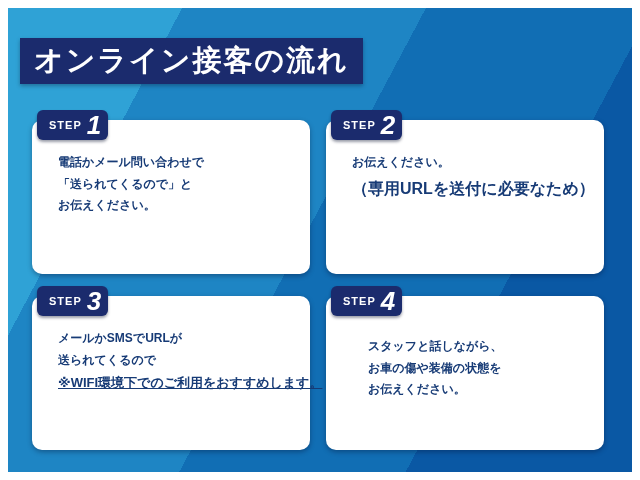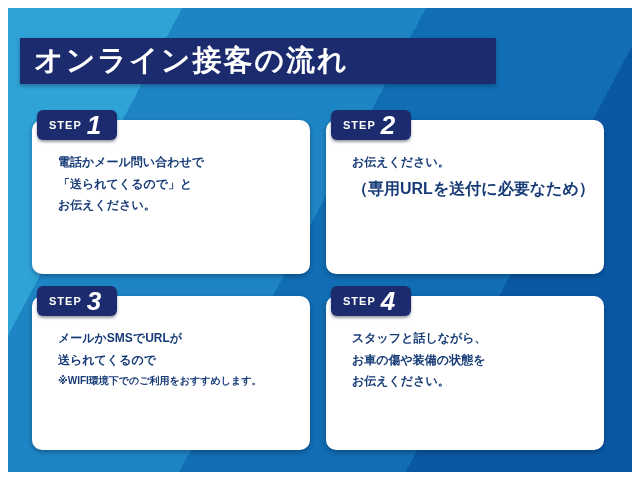--- a/index.html
+++ b/index.html
@@ -14,59 +14,59 @@
   }
   .bg{
     position:relative;width:624px;height:464px;overflow:hidden;
     background:linear-gradient(118deg,
       #2fa2d6 0%, #2fa2d6 20%,
       #1e85c4 20%, #1e85c4 48%,
       #116eb4 48%, #116eb4 74%,
       #0a58a4 74%, #0a58a4 100%);
   }
   .header{
-    position:absolute;left:12px;top:30px;width:476px;height:46px;
+    position:absolute;left:12px;top:30px;width:343px;height:46px;
     background:#1b2b6d;display:flex;align-items:center;
     box-shadow:0 2px 4px rgba(0,0,20,0.3);
   }
   .header .title{
     color:#ffffff;font-size:29px;font-weight:bold;
     letter-spacing:2px;padding-left:14px;white-space:nowrap;
   }
   .card{
     position:absolute;width:278px;height:154px;background:#ffffff;
     border-radius:10px;box-shadow:0 2px 5px rgba(0,10,40,0.35);
   }
   .card1{left:24px;top:112px;}
   .card2{left:318px;top:112px;}
   .card3{left:24px;top:288px;}
   .card4{left:318px;top:288px;}
   .badge{
     position:absolute;left:5px;top:-10px;height:30px;
     background:#1b2b6d;border-radius:6px;
-    display:flex;align-items:center;gap:5px;padding:0 14px 0 12px;
+    display:flex;align-items:center;gap:5px;padding:0 5px 0 12px;
     box-shadow:0 2px 3px rgba(0,10,40,0.4);
   }
   .badge .badge-step{
     color:#ffffff;font-size:11px;font-weight:bold;letter-spacing:1px;
   }
   .badge .badge-num{
     color:#ffffff;font-size:26px;font-weight:bold;font-style:italic;
     line-height:1;padding-right:2px;
   }
   .body{
     padding:32px 16px 0 26px;color:#173b76;
   }
   .line{
     font-size:12px;font-weight:600;line-height:1.8;white-space:nowrap;
   }
   .note{
     font-size:16px;font-weight:600;line-height:1.9;white-space:nowrap;color:#173b76;
   }
-  .card3 .note{font-size:10px;}
+  .card3 .note{font-size:13px;text-decoration:underline;}
 </style>
 </head>
 <body>
 
 <div class="frame">
   <div class="bg">
 
     <div class="header">
       <span class="title">オンライン接客の流れ</span>
     </div>
@@ -104,21 +104,21 @@
         <div class="line">送られてくるので</div>
         <div class="note">※WIFI環境下でのご利用をおすすめします。</div>
       </div>
     </div>
 
     <div class="card card4">
       <div class="badge">
         <span class="badge-step">STEP</span>
         <span class="badge-num">4</span>
       </div>
-      <div class="body" style="padding-top:32px;">
+      <div class="body" style="padding-top:40px;margin-left:16px;">
         <div class="line">スタッフと話しながら、</div>
         <div class="line">お車の傷や装備の状態を</div>
         <div class="line">お伝えください。</div>
       </div>
     </div>
 
   </div>
 </div>
 
 </body></html>

